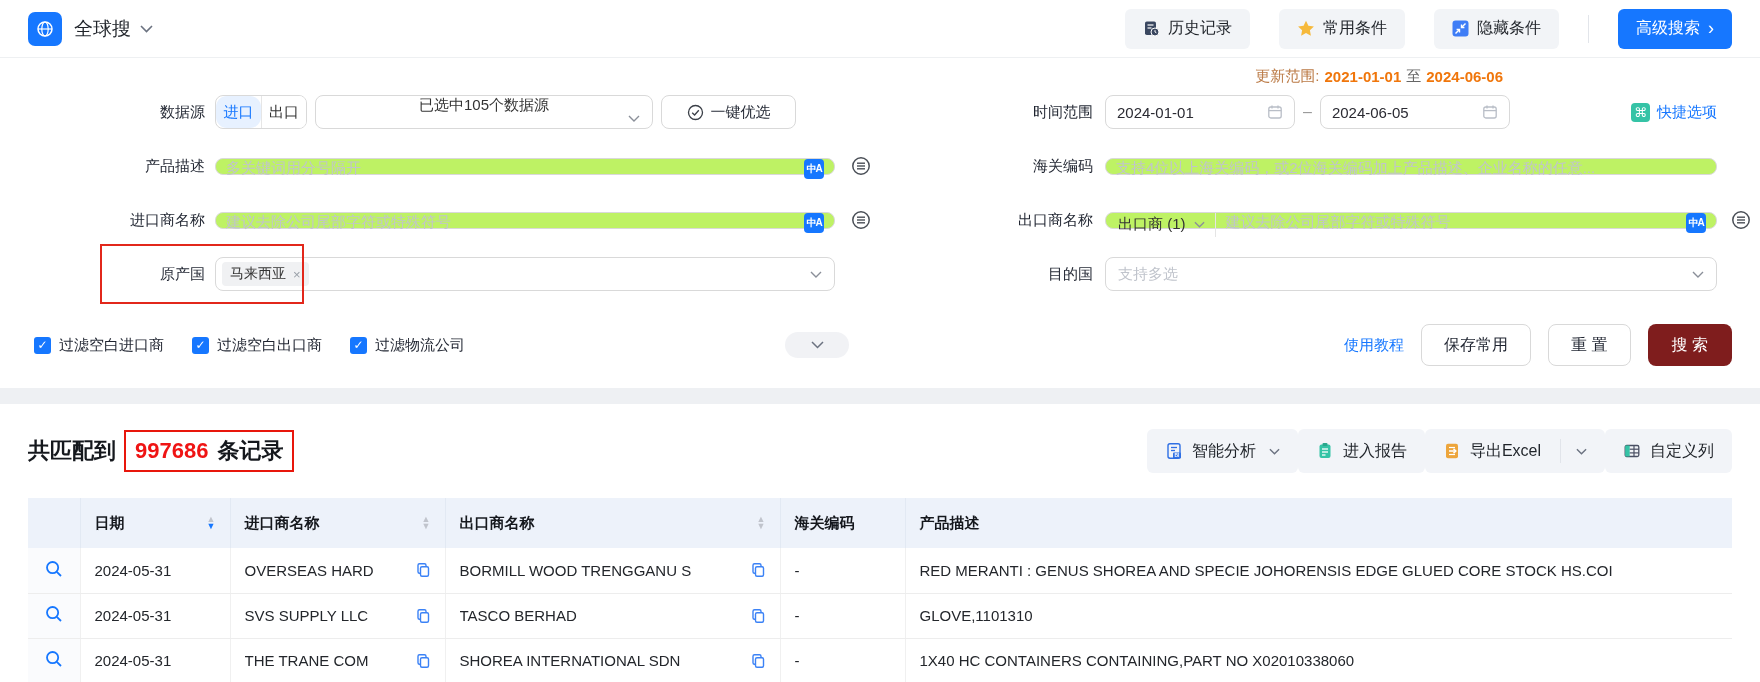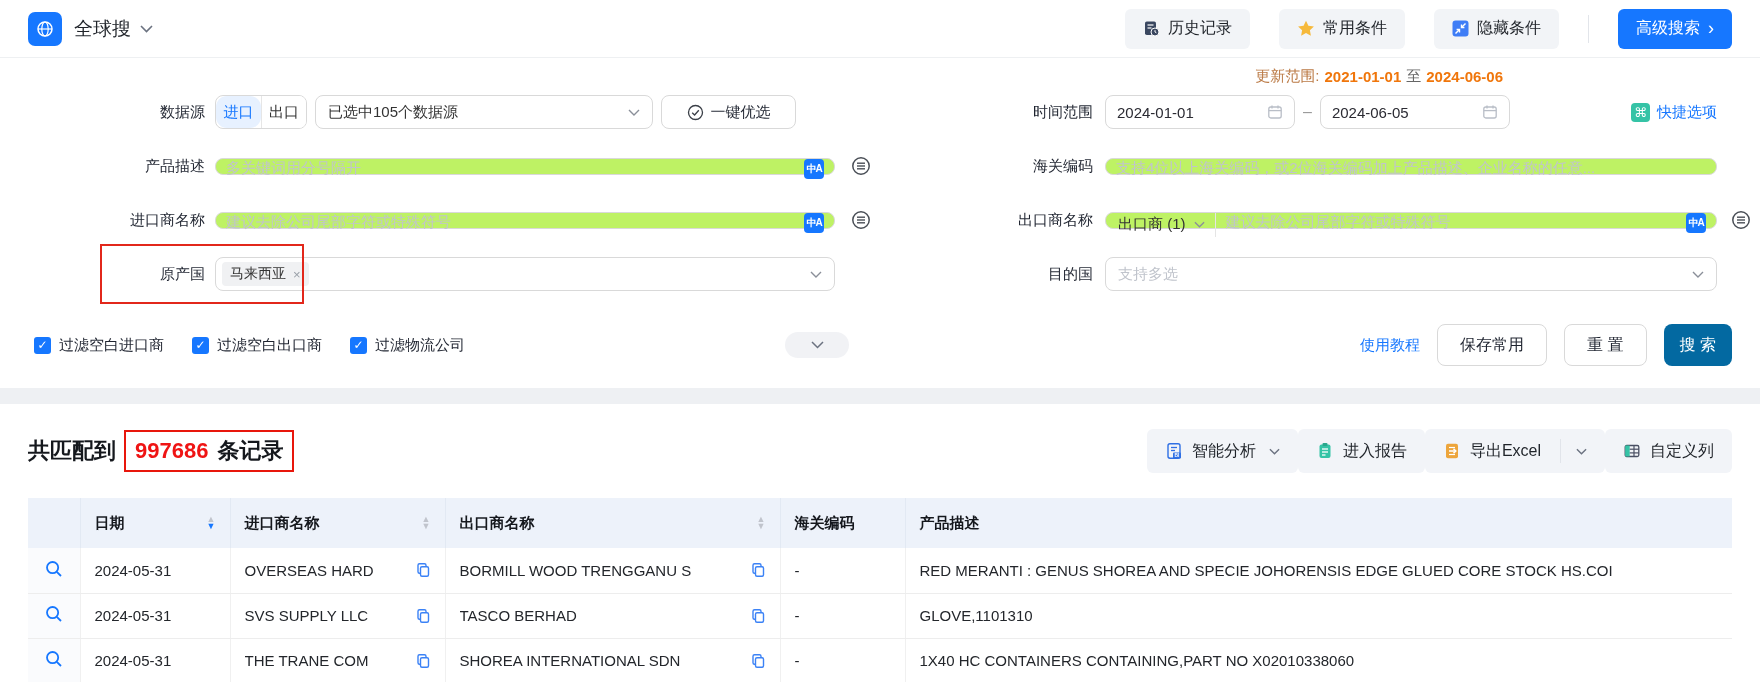--- a/index.html
+++ b/index.html
@@ -32,21 +32,21 @@
   .lbl-r { width:220px; text-align:right; font-size:15px; color:#1f2430; flex:none; }
   .field-r { width:612px; margin-left:12px; flex:none; display:flex; align-items:center; }
 
   .seg { display:flex; border:1px solid #d9d9d9; border-radius:8px; overflow:hidden; height:34px; flex:none; }
   .seg-item { width:45px; display:flex; align-items:center; justify-content:center; font-size:15px; color:#333; cursor:pointer; background:#fff; }
   .seg-item.active { background:#e7f1ff; color:#1677ff;border-radius:11px; }
   .seg-item + .seg-item { border-left:1px solid #e6e6e6; }
 
   .selectbox { height:34px; border:1px solid #d9d9d9; border-radius:8px; background:#fff; display:flex; align-items:center; padding:0 12px; font-size:15px; color:#333; cursor:pointer; }
   .selectbox .chev { margin-left:auto; }
-  .ds-select { width:338px; margin-left:8px; }
+  .ds-select { width:338px; margin-left:8px;flex-direction:column; }
   .opt-btn { width:135px; margin-left:8px; height:34px; border:1px solid #d9d9d9; border-radius:8px; background:#fff; display:flex; align-items:center; justify-content:center; gap:7px; font-size:15px; color:#1f2430; cursor:pointer; }
 
   .inputbox { height:17px; border:1px solid #d9d9d9; border-radius:8px; background:#bef264; display:flex; align-items:flex-start; padding:0 10px; flex:1; }
   .inputbox input { border:none; outline:none; flex:1; font-size:15px; color:#333; background:transparent; font-family:inherit; min-width:0; }
   .inputbox input::placeholder { color:#c0c4cc; }
   .trans-ic { width:20px; height:20px; background:#1677ff; border-radius:4px; color:#fff; font-size:10px; font-weight:bold; display:flex; align-items:center; justify-content:center; letter-spacing:-1px; flex:none; cursor:pointer; }
 
   .datebox { width:190px; height:34px; border:1px solid #d9d9d9; border-radius:8px; display:flex; align-items:center; padding:0 11px; font-size:15px; color:#2b2b33; }
   .datebox .cal { margin-left:auto; display:flex; }
   .date-dash { margin:0 8px; color:#999; }
@@ -65,21 +65,21 @@
 
   
   .cb-row { display:flex; align-items:center; padding:0 28px 0 34px; margin-top:39px; height:30px; }
   .cb { display:flex; align-items:center; gap:8px; margin-right:28px; cursor:pointer; }
   .cb-box { width:17px; height:17px; background:#1677ff; border-radius:3px; color:#fff; font-size:12px; display:flex; align-items:center; justify-content:center; }
   .cb-lab { font-size:15px; color:#1f2430; }
   .collapse-pill { margin-left:292px; width:64px; height:26px; border-radius:14px; background:#f1f2f5; display:flex; align-items:center; justify-content:center; cursor:pointer; }
   .act-group { margin-left:auto; display:flex; align-items:center; gap:17px; }
   .tut-link { color:#1677ff; font-size:15px; cursor:pointer; }
   .wbtn { height:42px; padding:0 22px; border:1px solid #d9d9d9; border-radius:8px; background:#fff; font-size:16px; color:#1f2430; cursor:pointer; }
-  .sbtn { height:42px; padding:0 16px; border:none; border-radius:8px; background:#0369a1; font-size:16px; color:#fff; cursor:pointer; }
+  .sbtn { height:42px; padding:0 24px; border:none; border-radius:8px; background:#7f1d1d; font-size:16px; color:#fff; cursor:pointer; }
 
   .band { height:16px; background:#eef0f3; margin-top:28px; }
 
   
   .res-head { display:flex; align-items:center; padding:0 28px; margin-top:24px; height:46px; }
   .res-title { font-size:22px; font-weight:700; color:#15181d; display:flex; align-items:center; }
   .res-count-box { border:2px solid #e8160c; padding:4px 9px; margin-left:8px; display:flex; align-items:center; }
   .res-count { color:#ef1414; font-weight:700; margin-right:9px; }
   .res-btns { margin-left:auto; display:flex; align-items:center; }
   .rbtn { height:44px; padding:0 18px; border-radius:6px; background:#f2f4f8; display:flex; align-items:center; gap:9px; font-size:16px; color:#1f2329; border:none; cursor:pointer; }

